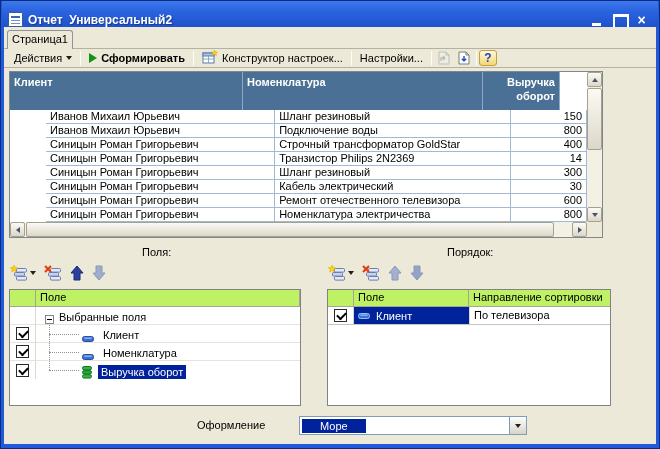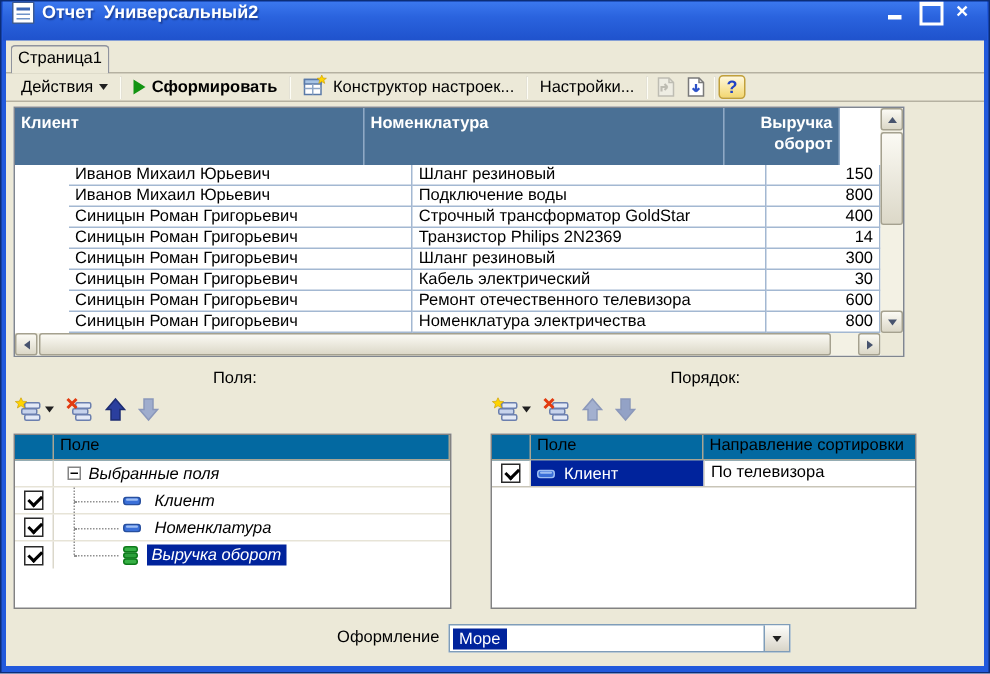--- a/index.html
+++ b/index.html
@@ -2,21 +2,21 @@
 <html><head>
 <meta charset="utf-8">
 <style>
   * { box-sizing: border-box; }
   body { margin:0; background:#c0c0c0; font-family:"Liberation Sans", sans-serif; }
 
   .window { position:relative; width:660px; height:449px; background:#2159dc; border:1px solid #0c2d77; overflow:hidden; }
 
   
   .titlebar { position:absolute; left:1px; top:0; right:1px; height:26px;
-              background:linear-gradient(#3b78ef,#2a63de 40%,#1f52cc); display:flex; align-items:flex-start; }
+              background:linear-gradient(#3b78ef,#2a63de 40%,#1f52cc); display:flex; align-items:flex-end; }
   .title-icon { width:15px; height:15px; margin:0 5px 0 6px; position:relative;
                 background:#fff; border:1px solid #3c5b94; border-radius:1px; }
   .title-icon i { position:absolute; left:2px; right:2px; height:1px; background:#6f93c8; }
   .title-icon i:nth-child(1){ top:3px; background:#3a66b4; height:2px; }
   .title-icon i:nth-child(2){ top:7px; } .title-icon i:nth-child(3){ top:10px; }
   .title-text { color:#fff; font-weight:bold; font-size:12px; white-space:pre; text-shadow:1px 1px 1px rgba(0,0,30,.35); }
   .win-controls { margin-left:auto; display:flex; gap:9px; padding-right:10px; align-items:center; }
   .ctl { width:13px; height:13px; position:relative; cursor:default; }
   .ctl-min::after { content:""; position:absolute; left:1px; bottom:1px; width:9px; height:3px; background:#fff; }
   .ctl-max::after { content:""; position:absolute; left:0; top:0; width:12px; height:11px;
@@ -65,43 +65,43 @@
   .ar-left  { border-top:3px solid transparent; border-bottom:3px solid transparent; border-right:4px solid #47536e; }
   .ar-right { border-top:3px solid transparent; border-bottom:3px solid transparent; border-left:4px solid #47536e; }
 
   
   .caption { position:absolute; top:219px; }
   .mini-toolbar { position:absolute; top:234px; height:24px; display:flex; align-items:center; gap:8px; }
   .mt-btn { display:flex; align-items:center; gap:2px; }
 
   
   .panel { position:absolute; top:262px; height:117px; background:#fff; border:1px solid #828282; }
-  .panel-head { display:flex; height:17px; background:#0369a1; border-bottom:1px solid #a9a593; }
+  .panel-head { display:flex; height:17px; background:#bef264; border-bottom:1px solid #a9a593; }
   .ph-cell { padding:1px 4px; border-right:1px solid #a9a593; overflow:hidden; white-space:nowrap; }
   .row18 { display:flex; height:18px; align-items:stretch; border-bottom:1px solid #e7e4d7; }
   .cb-cell { width:26px; border-right:1px solid #dbd8cb; display:flex; align-items:center; justify-content:center; }
   .checkbox { width:13px; height:13px; background:#fff; border:1px solid #2a2a2a; position:relative; }
   .checkbox.checked::after { content:""; position:absolute; left:2px; top:2px; width:7px; height:4px;
                              border-left:2px solid #000; border-bottom:2px solid #000; transform:rotate(-45deg); }
-  .tree-cell { position:relative; flex:1; display:flex; align-items:center;font-style:italic; }
+  .tree-cell { position:relative; flex:1; display:flex; align-items:flex-end; }
   .expand-box { width:9px; height:9px; border:1px solid #848484; background:#fff; position:relative; margin-left:9px; }
   .expand-box::after { content:""; position:absolute; left:1px; top:3px; width:5px; height:1px; background:#000; }
   .vline { position:absolute; left:13px; top:0; bottom:0; width:0; border-left:1px dotted #909090; }
   .vline.half { bottom:9px; }
   .hline { position:absolute; left:13px; top:9px; width:30px; height:0; border-top:1px dotted #909090; }
   .tree-icon { margin-left:46px; display:flex; }
   .tree-label { margin-left:6px; padding:1px 3px; white-space:nowrap; }
   .sel { background:#00239c; color:#fff; }
   .field-cell { width:115px; display:flex; align-items:center; padding-left:4px; gap:6px; overflow:hidden; }
   .dir-cell { flex:1; padding:2px 4px; border-left:1px solid #dbd8cb; white-space:nowrap; overflow:hidden; }
 
   
-  .footer-label { position:absolute; top:392px; left:205px; width:84px; text-align:right; }
+  .footer-label { position:absolute; top:392px; left:193px; width:84px; }
   .combo { position:absolute; top:389px; left:295px; width:228px; height:19px; background:#fff; border:1px solid #7f9db9; display:flex; }
-  .combo-text { align-self:center; margin-left:2px; padding:1px 4px; background:#00239c; color:#fff; white-space:pre; }
+  .combo-text { align-self:center; margin-left:2px; padding:1px 18px; background:#00239c; color:#fff; white-space:pre; }
   .combo-btn { margin-left:auto; width:17px; height:100%; background:linear-gradient(#fdfdfb,#d8d4c8);
                border-left:1px solid #7f9db9; display:flex; align-items:center; justify-content:center; }
 </style>
 </head>
 <body>
 
 <div class="window">
 
   <div class="titlebar">
     <div class="title-icon">

